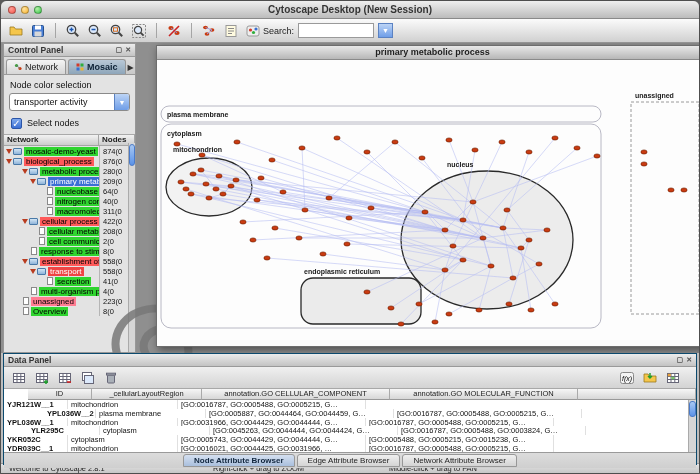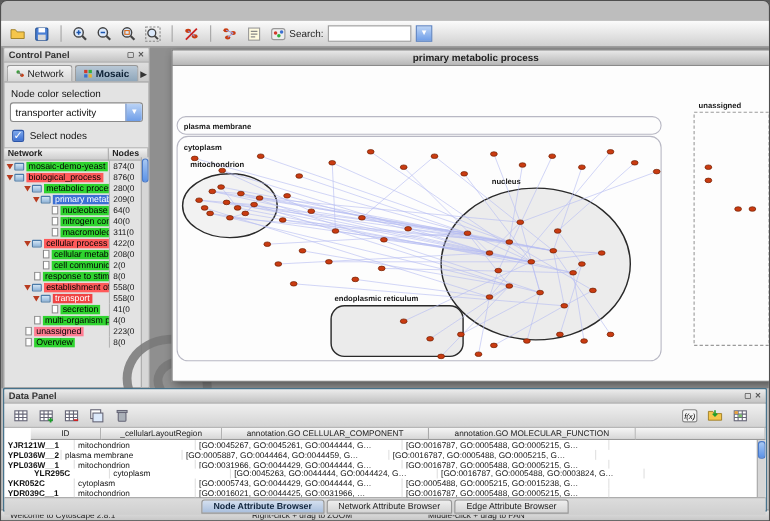--- a/index.html
+++ b/index.html
@@ -134,29 +134,35 @@
   .dp-tab { height:13px; padding:0 10px; font-size:8px; color:#222; display:flex;
             align-items:center; border:1px solid #979797; border-radius:3px 3px 0 0;
             background:linear-gradient(#efefef,#d4d4d4); }
   .dp-tab.active { background:linear-gradient(#d5e0f0,#a9bfdd); font-weight:bold; color:#10253d; }
 
   
   #statusbar { position:absolute; left:0; right:0; bottom:0; height:10px;
                background:linear-gradient(#e3e3e3,#c7c7c7); border-top:1px solid #979797;
                font-size:7.5px; color:#222; }
   #statusbar span { position:absolute; top:0; }
-  #status-left { left:8px; } #status-mid { left:228px; } #status-right { left:388px; }
+  #status-left { left:8px; } #status-mid { left:212px; } #status-right { left:388px; }
 
   svg text { font-family:"Liberation Sans", sans-serif; }
 </style>
 </head>
 <body>
 
 <div id="window">
 
+  <div id="titlebar">
+    <span class="tl" id="tl-close"></span>
+    <span class="tl" id="tl-min"></span>
+    <span class="tl" id="tl-zoom"></span>
+    <span id="title-text">Cytoscape Desktop (New Session)</span>
+  </div>
 
   <div id="toolbar">
     <span id="tb-icons">
         <button class="tbtn">
           <svg width="16" height="16" viewBox="0 0 16 16">
             <path d="M2 12V4h4l1.5 2H14v6z" fill="#f5c64b" stroke="#9a7a20" stroke-width=".8"></path>
           </svg>
         </button>
         <button class="tbtn">
           <svg width="16" height="16" viewBox="0 0 16 16">
@@ -701,26 +707,25 @@
           <div class="hcell" style="width: 64px;">ID</div>
           <div class="hcell" style="width: 110px;">_cellularLayoutRegion</div>
           <div class="hcell" style="width: 188px;">annotation.GO CELLULAR_COMPONENT</div>
           <div class="hcell" style="width: 188px;">annotation.GO MOLECULAR_FUNCTION</div>
           <div class="hcell hfill"></div>
         </div>
       <div id="dp-rows">
           <div class="dr">
             <div class="dcell b" style="width: 64px;">YJR121W__1</div>
             <div class="dcell" style="width: 110px;">mitochondrion</div>
-            <div class="dcell" style="width: 188px;">[GO:0045267, GO:0045261, GO:0044444, G…</div>
             <div class="dcell" style="width: 188px;">[GO:0016787, GO:0005488, GO:0005215, G…</div>
             <div class="dcell dfill"></div>
           </div>
           <div class="dr">
-            <div class="dcell b" style="width: 52px;">YPL036W__2</div>
+            <div class="dcell b" style="width: 52px; margin-left: 40px;">YPL036W__2</div>
             <div class="dcell" style="width: 110px;">plasma membrane</div>
             <div class="dcell" style="width: 188px;">[GO:0005887, GO:0044464, GO:0044459, G…</div>
             <div class="dcell" style="width: 188px;">[GO:0016787, GO:0005488, GO:0005215, G…</div>
             <div class="dcell dfill"></div>
           </div>
           <div class="dr">
             <div class="dcell b" style="width: 64px;">YPL036W__1</div>
             <div class="dcell" style="width: 110px;">mitochondrion</div>
             <div class="dcell" style="width: 188px;">[GO:0031966, GO:0044429, GO:0044444, G…</div>
             <div class="dcell" style="width: 188px;">[GO:0016787, GO:0005488, GO:0005215, G…</div>
@@ -747,22 +752,22 @@
             <div class="dcell" style="width: 188px;">[GO:0016787, GO:0005488, GO:0005215, G…</div>
             <div class="dcell dfill"></div>
           </div>
         </div>
       <div id="dp-scroll">
           <div class="sthumb" style="height:16px"></div>
         </div>
     </div>
     <div id="dp-tabs">
         <div class="dp-tab active">Node Attribute Browser</div>
+        <div class="dp-tab">Edge Attribute Browser</div>
         <div class="dp-tab">Network Attribute Browser</div>
-        <div class="dp-tab">Edge Attribute Browser</div>
       </div>
   </div>
 
   <div id="statusbar">
     <span id="status-left">Welcome to Cytoscape 2.8.1</span>
     <span id="status-mid">Right-click + drag to ZOOM</span>
     <span id="status-right">Middle-click + drag to PAN</span>
   </div>
 
 </div>

